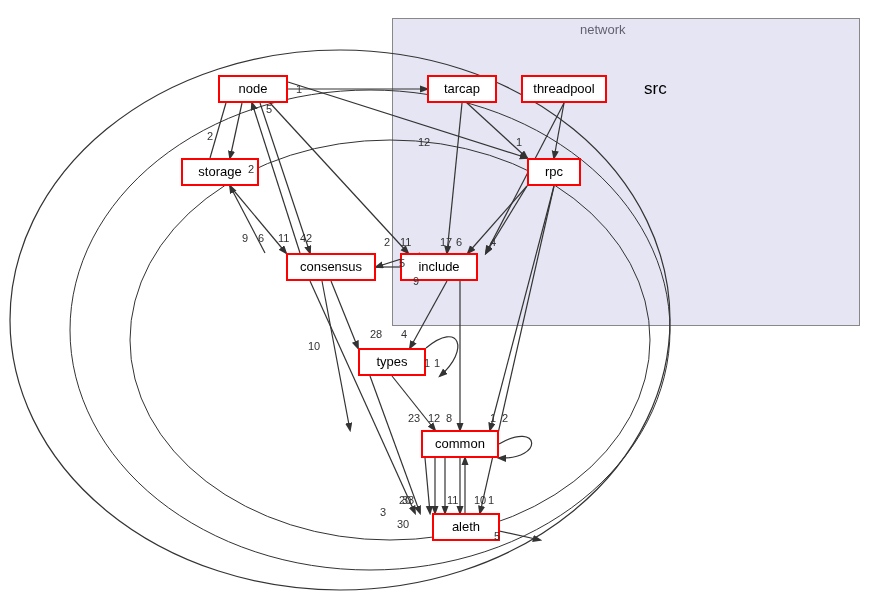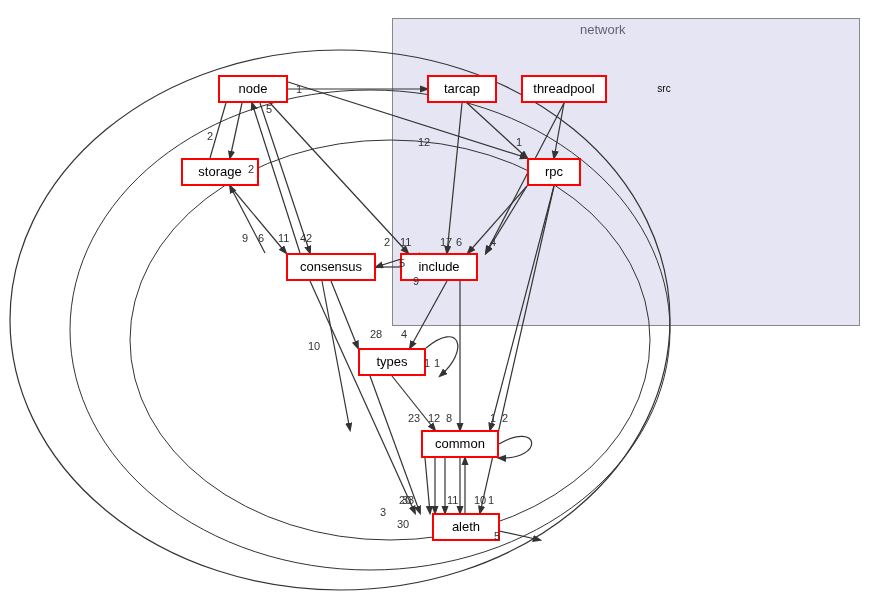--- a/index.html
+++ b/index.html
@@ -176,21 +176,21 @@
   </div>
 
   <div class="node-box" style="left:521px; top:75px; width:86px; height:28px;">
     <span>threadpool</span>
   </div>
 
   <div class="node-box" style="left:527px; top:158px; width:54px; height:28px;">
     <span>rpc</span>
   </div>
 
-  <div style="position:absolute; left:644px; top:75px; width:40px; height:28px; text-align:center; font-size:10px; line-height:28px; z-index:10;">
+  <div style="position:absolute; left:644px; top:75px; width:40px; height:28px; text-align:left; font-size:17px; line-height:28px; z-index:10;">
     <span>src</span>
   </div>
 
   <span class="edge-label" style="left:296px; top:83px;">1</span>
   <span class="edge-label" style="left:266px; top:103px;">5</span>
   <span class="edge-label" style="left:207px; top:130px;">2</span>
   <span class="edge-label" style="left:248px; top:163px;">2</span>
   <span class="edge-label" style="left:242px; top:232px;">9</span>
   <span class="edge-label" style="left:258px; top:232px;">6</span>
   <span class="edge-label" style="left:278px; top:232px;">11</span>

